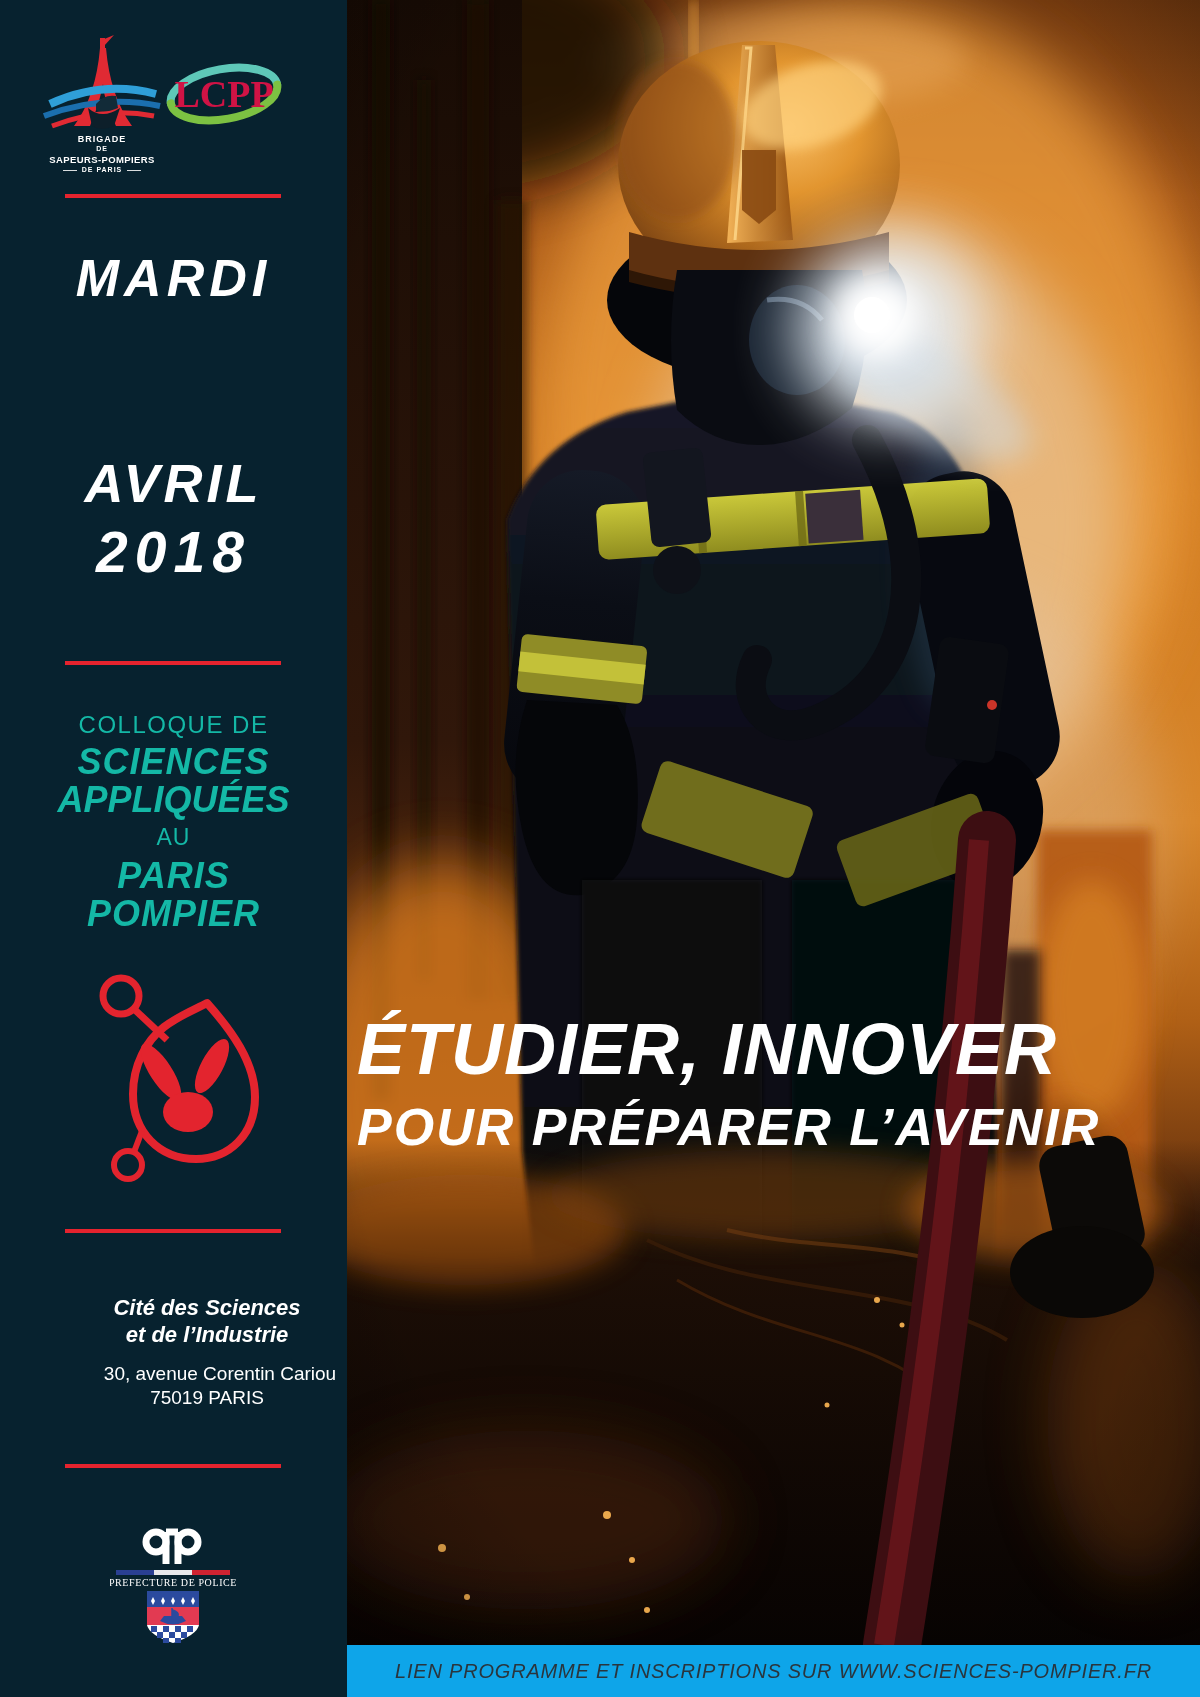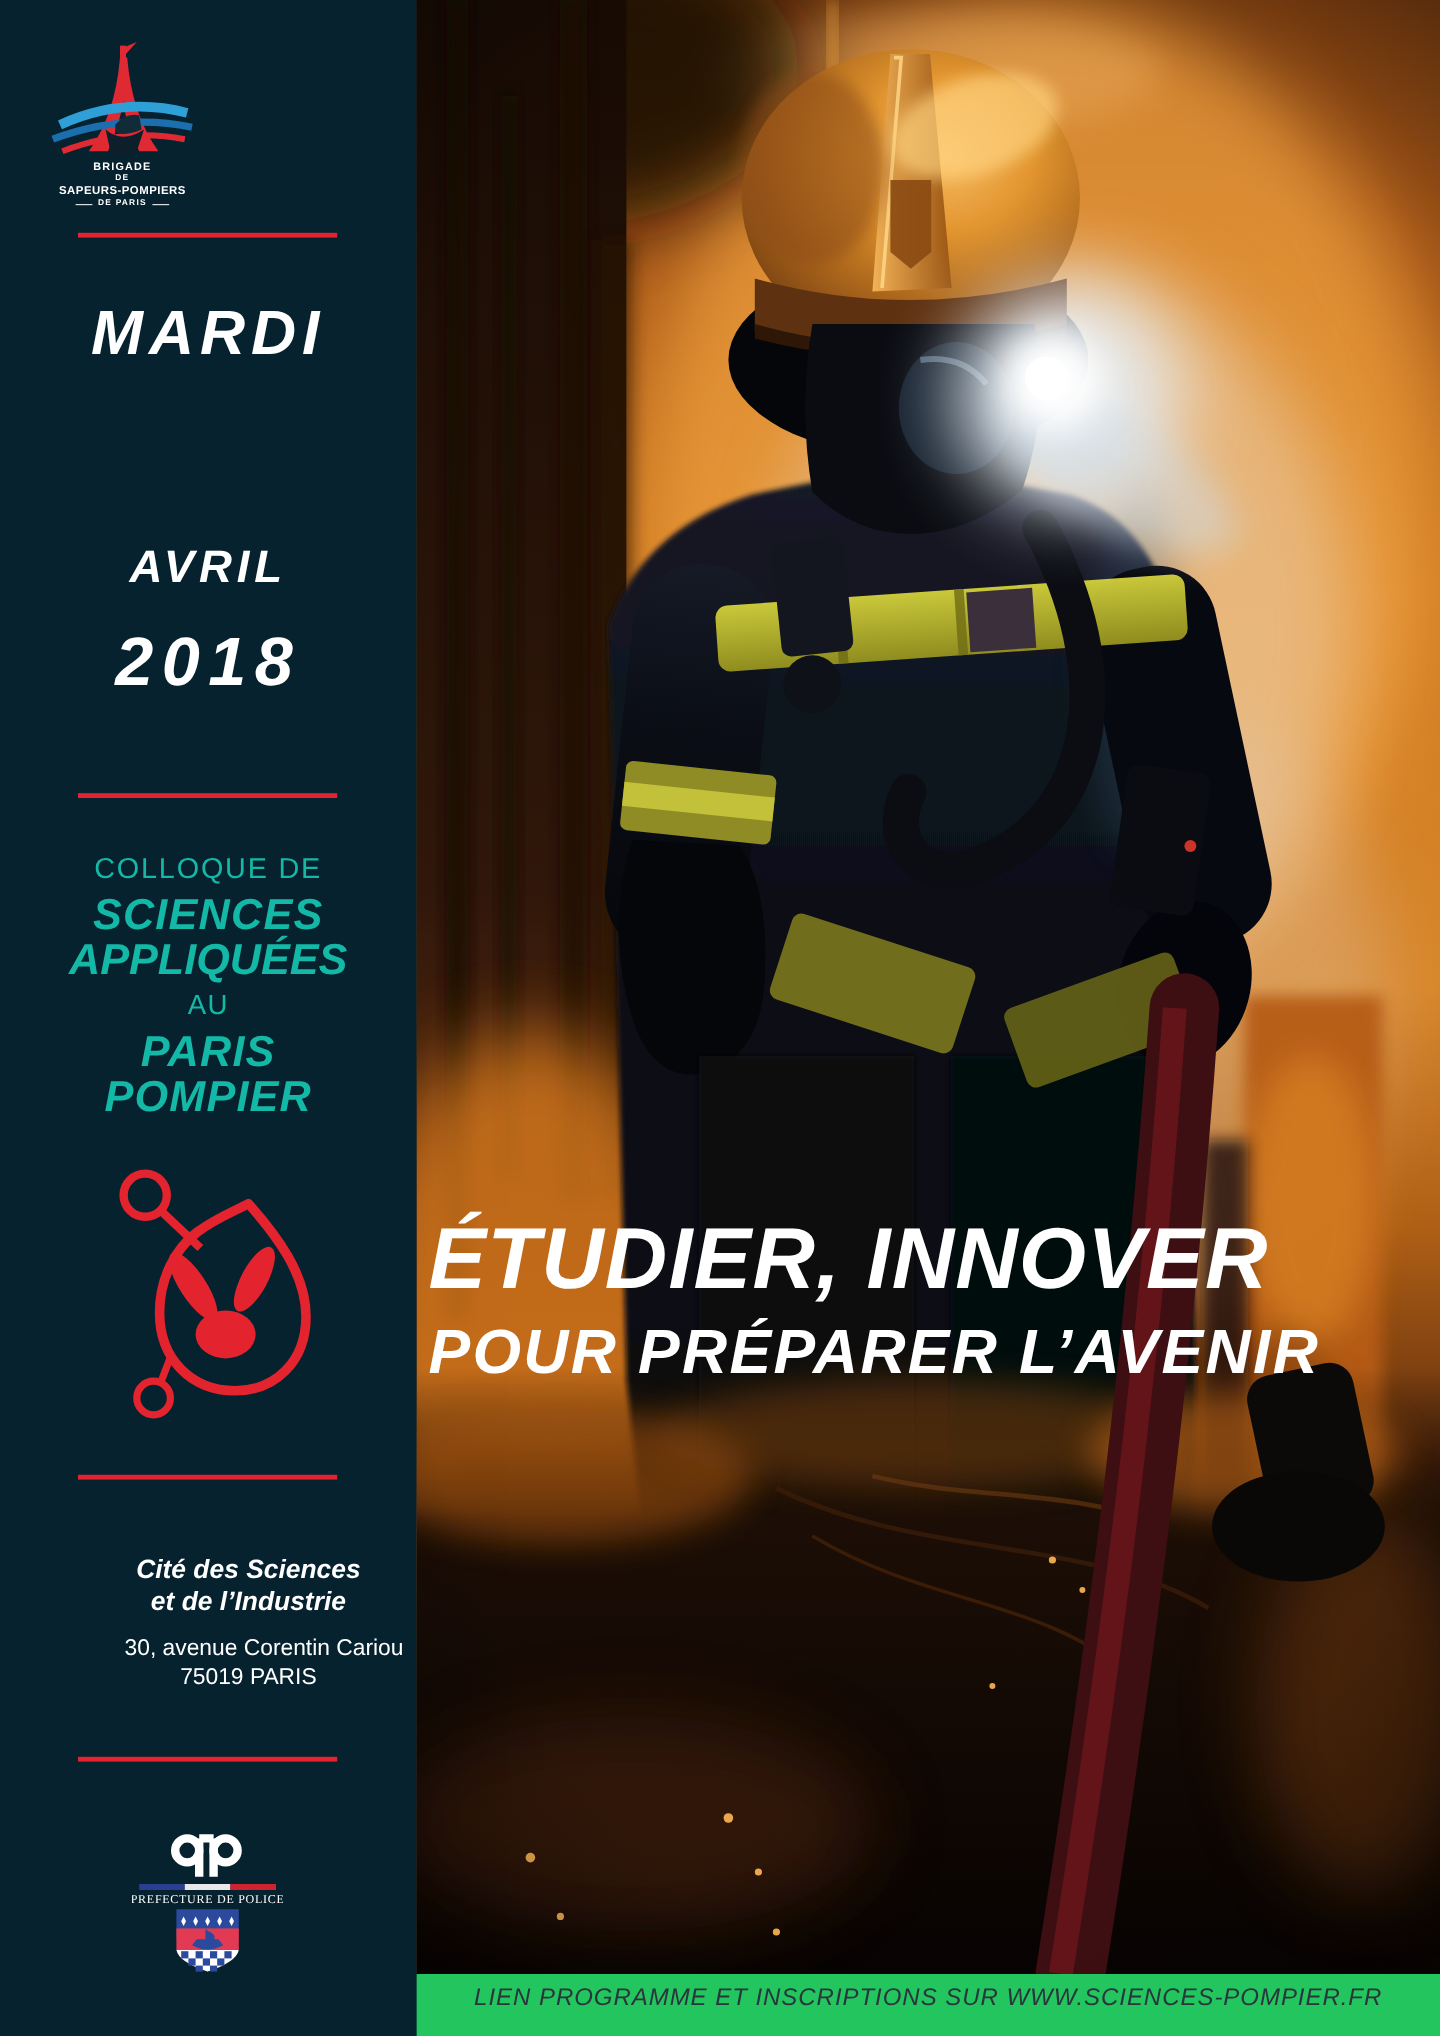--- a/index.html
+++ b/index.html
@@ -16,21 +16,21 @@
   .bspp-caption{line-height:1.25;font-weight:700;}
   .bspp-l1{font-size:9px;letter-spacing:1px;}
   .bspp-l2{font-size:7px;letter-spacing:1px;}
   .bspp-l3{font-size:9.5px;letter-spacing:.4px;}
   .bspp-l4{font-size:7px;letter-spacing:1px;display:flex;align-items:center;justify-content:center;gap:5px;}
   .bspp-l4 .dash{display:inline-block;width:14px;height:1px;background:#fff;opacity:.85;}
   .lcpp{position:absolute;left:160px;top:50px;width:128px;height:86px;}
   .date-block{position:absolute;left:0;width:347px;text-align:center;color:#fff;font-style:italic;font-weight:700;}
   .date-weekday{top:248px;font-size:52px;letter-spacing:5px;}
   .date-day{top:312px;font-size:163px;letter-spacing:3px;line-height:1;}
-  .date-month{top:452px;font-size:38px;letter-spacing:4px;}
+  .date-month{top:452px;font-size:54px;letter-spacing:4px;}
   .date-year{top:519px;font-size:57px;letter-spacing:7px;}
   .event-block div{position:absolute;left:0;width:347px;text-align:center;color:#14b8a6;}
   .event-intro{top:711px;font-size:24px;font-weight:400;letter-spacing:1.5px;}
   .event-t2{top:741px;font-size:36px;font-weight:700;font-style:italic;letter-spacing:1px;}
   .event-t3{top:779px;font-size:36px;font-weight:700;font-style:italic;}
   .event-t4{top:824px;font-size:23px;font-weight:400;letter-spacing:1px;}
   .event-t5{top:855px;font-size:36px;font-weight:700;font-style:italic;letter-spacing:1px;}
   .event-t6{top:893px;font-size:36px;font-weight:700;font-style:italic;letter-spacing:1px;}
   .science-icon{position:absolute;left:85px;top:966px;width:176px;height:228px;}
   .venue-block div{position:absolute;left:0;width:414px;text-align:center;color:#fff;}
@@ -38,22 +38,22 @@
   .venue-n2{top:1322px;font-size:22px;font-weight:700;font-style:italic;}
   .venue-a1{top:1363px;font-size:19px;font-weight:400;padding-left:13px;}
   .venue-a2{top:1387px;font-size:19px;font-weight:400;}
   .pp-logo{position:absolute;left:110px;top:1524px;width:126px;height:122px;}
   
   .photo{position:absolute;left:347px;top:0;width:853px;height:1645px;overflow:hidden;background:#200f06;}
   .hero-title{position:absolute;left:10px;color:#fff;font-style:italic;font-weight:700;white-space:nowrap;z-index:5;}
   .hero-line1{top:1008px;font-size:72px;letter-spacing:1px;}
   .hero-line2{top:1097px;font-size:52px;letter-spacing:2px;}
   
-  .footer-strip{position:absolute;left:347px;top:1645px;width:853px;height:52px;background:#22c55e;
-                display:flex;align-items:flex-end;justify-content:center;}
+  .footer-strip{position:absolute;left:347px;top:1645px;width:853px;height:52px;background:#0ea5e9;
+                display:flex;align-items:center;justify-content:center;}
   .footer-text{color:#2a353d;font-size:20px;font-style:italic;letter-spacing:.8px;font-weight:400;}
   svg{display:block;}
 </style>
 </head>
 <body>
 
 <div class="poster">
 
   <aside class="sidebar">
 
@@ -73,20 +73,29 @@
         <div class="bspp-l2">DE</div>
         <div class="bspp-l3">SAPEURS-POMPIERS</div>
         <div class="bspp-l4">
           <span class="dash"></span>
           <span>DE PARIS</span>
           <span class="dash"></span>
         </div>
       </div>
     </div>
 
+    <div class="lcpp">
+      <svg width="128" height="86" viewBox="0 0 128 86">
+        <g transform="rotate(-10 64 44)">
+          <path d="M10,44 A54,25 0 0 1 118,44" stroke="#5ec8b8" stroke-width="8" fill="none" stroke-linecap="round"></path>
+          <path d="M118,44 A54,25 0 0 1 10,44" stroke="#7cc142" stroke-width="8" fill="none" stroke-linecap="round"></path>
+        </g>
+        <text x="64" y="57" text-anchor="middle" font-family="Liberation Serif, DejaVu Serif, serif" font-size="38" font-weight="700" fill="#d01345">LCPP</text>
+      </svg>
+    </div>
 
     <div class="rule rule-1"></div>
 
     <div class="date-block date-weekday">MARDI</div>
     <div class="date-block date-month">AVRIL</div>
     <div class="date-block date-year">2018</div>
 
     <div class="rule rule-2"></div>
 
     <div class="event-block">

